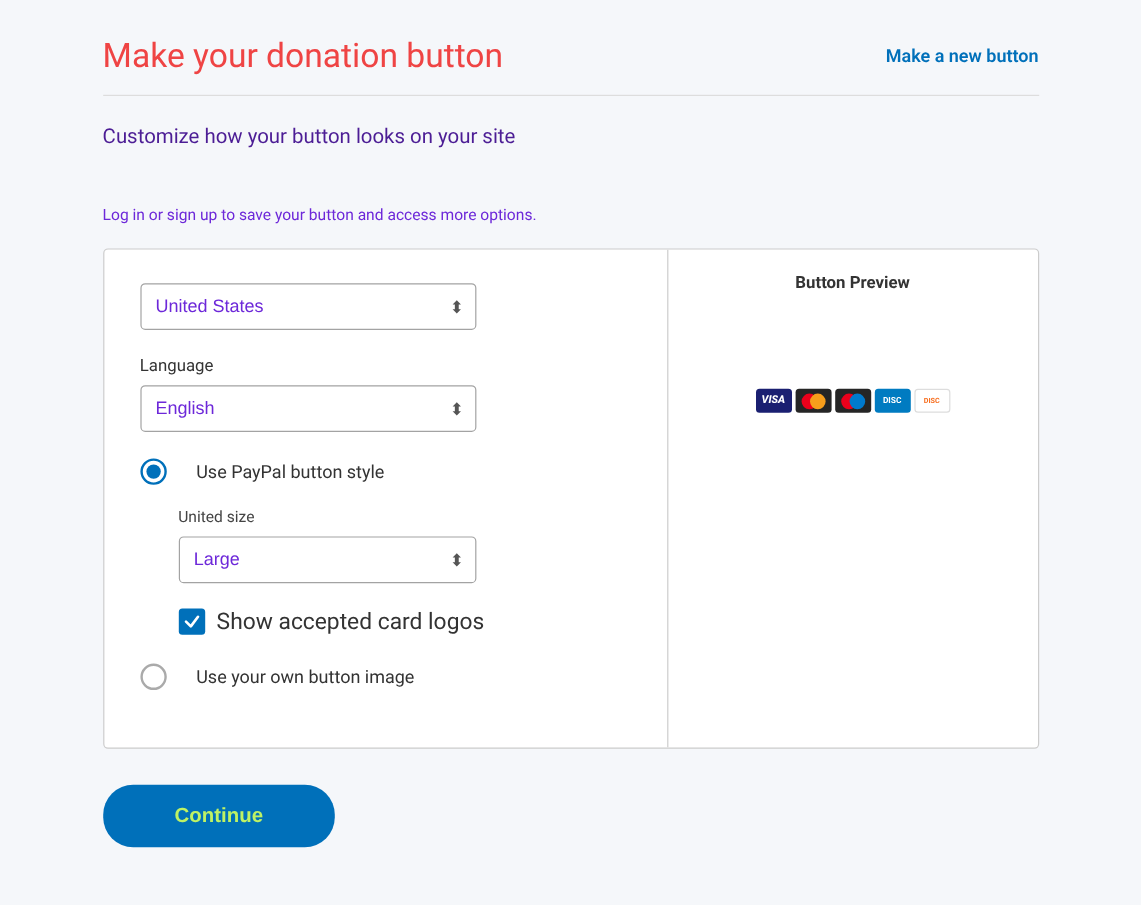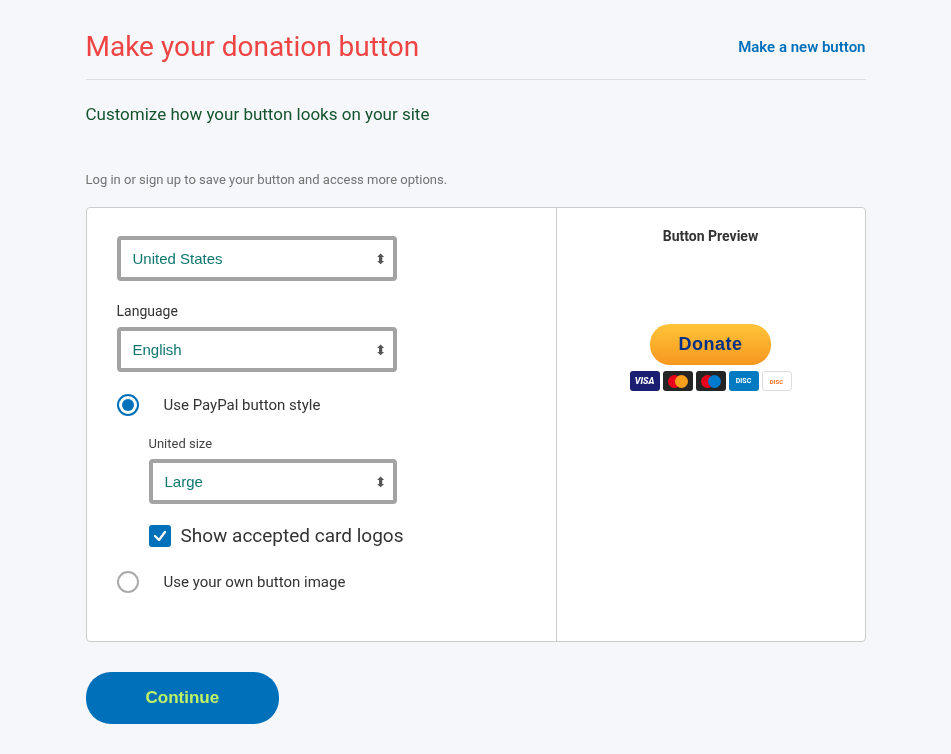--- a/index.html
+++ b/index.html
@@ -45,28 +45,28 @@
       cursor: pointer;
     }
 
     .subtitle-block {
       margin-bottom: 20px;
     }
 
     .subtitle-main {
       font-size: 17px;
       font-weight: 400;
-      color: #14532d;
+      color: #4c1d95;
       margin-bottom: 4px;
       margin-top: 12px;
     }
 
     .subtitle-sub {
       font-size: 13px;
-      color: #737373;
+      color: #6d28d9;
       margin-top: 48px;
     }
 
     .main-panel {
       display: flex;
       border: 1px solid #ccc;
       border-radius: 4px;
       background: #fff;
       overflow: hidden;
       margin-bottom: 30px;
@@ -108,22 +108,22 @@
     .select-wrapper {
       position: relative;
       display: inline-block;
       width: 280px;
     }
 
     .select-field {
       width: 100%;
       padding: 10px 36px 10px 12px;
       font-size: 15px;
-      color: #0f766e;
-      border: 4px solid #a3a3a3;
+      color: #6d28d9;
+      border: 1px solid #a3a3a3;
       border-radius: 4px;
       background: #fff;
       appearance: none;
       -webkit-appearance: none;
       cursor: pointer;
       outline: none;
     }
 
     .select-arrow {
       position: absolute;
@@ -419,21 +419,20 @@
         <div class="radio-empty"></div>
         <span class="radio-label">Use your own button image</span>
       </div>
 
     </div>
 
     <div class="right-panel">
       <div class="panel-section-title">Button Preview</div>
 
       <div class="donate-btn-preview">
-        <button class="paypal-donate-btn">Donate</button>
         <div class="card-logos">
           <div class="card-visa">VISA</div>
           <div class="card-mc">
             <div class="card-mc-inner">
               <div class="mc-left"></div>
               <div class="mc-right"></div>
             </div>
           </div>
           <div class="card-maestro">
             <div class="card-mc-inner">

